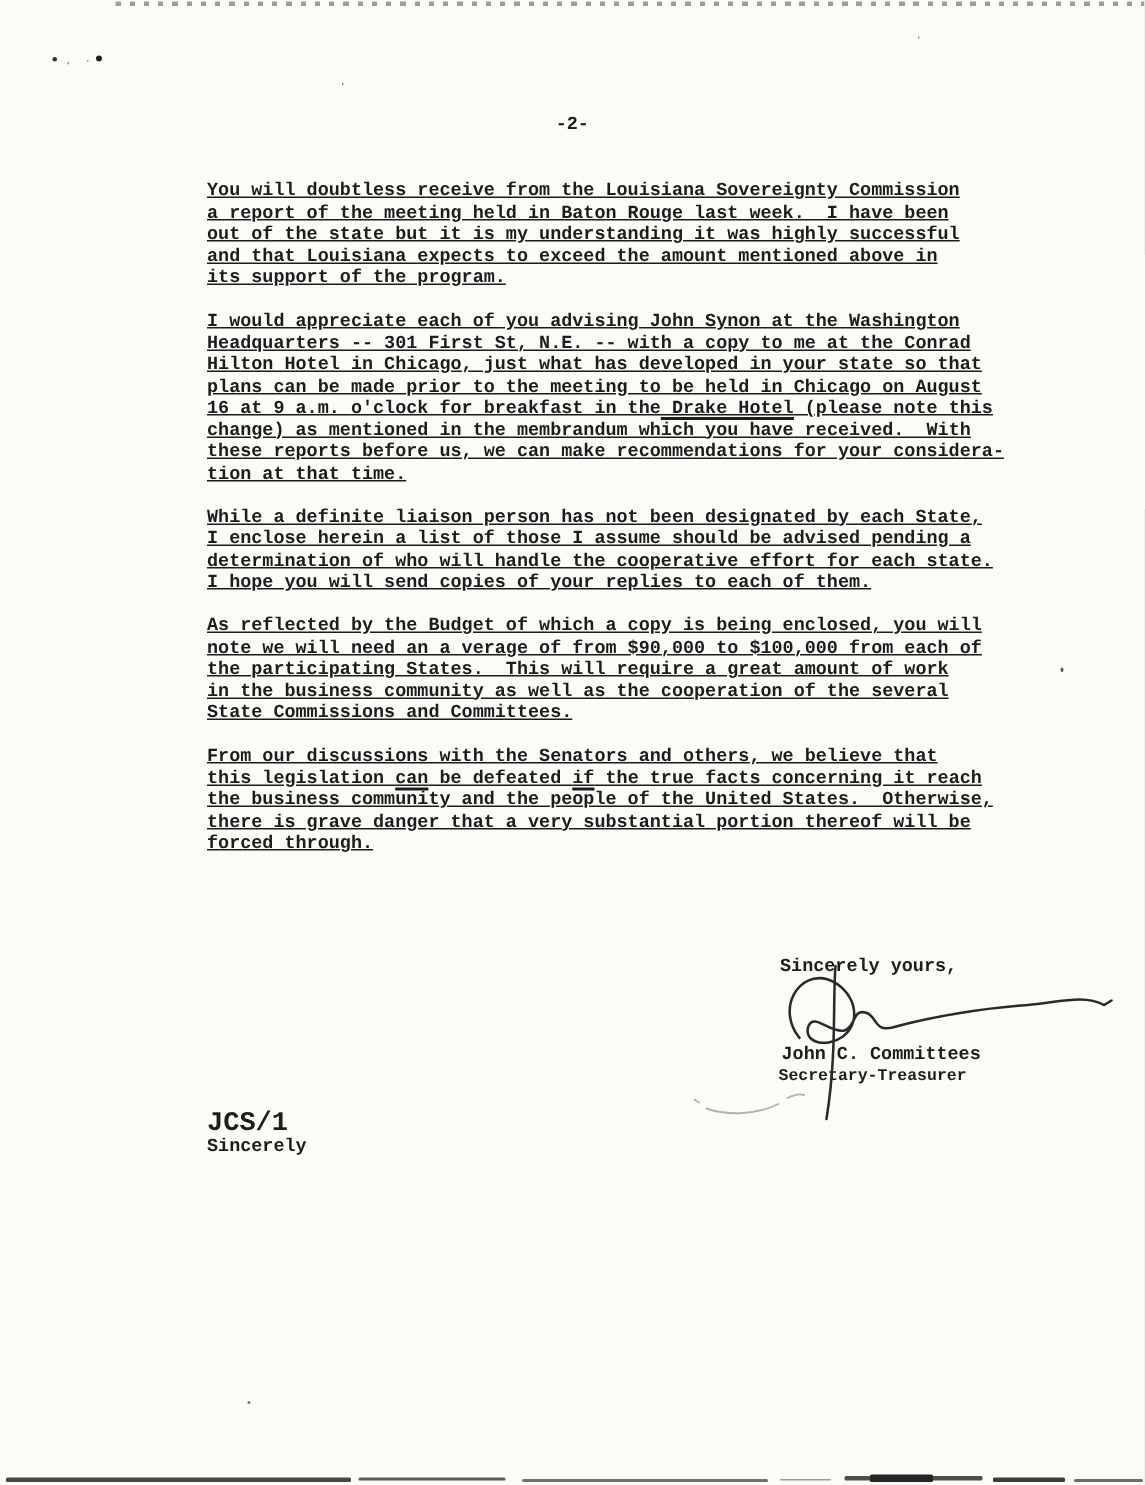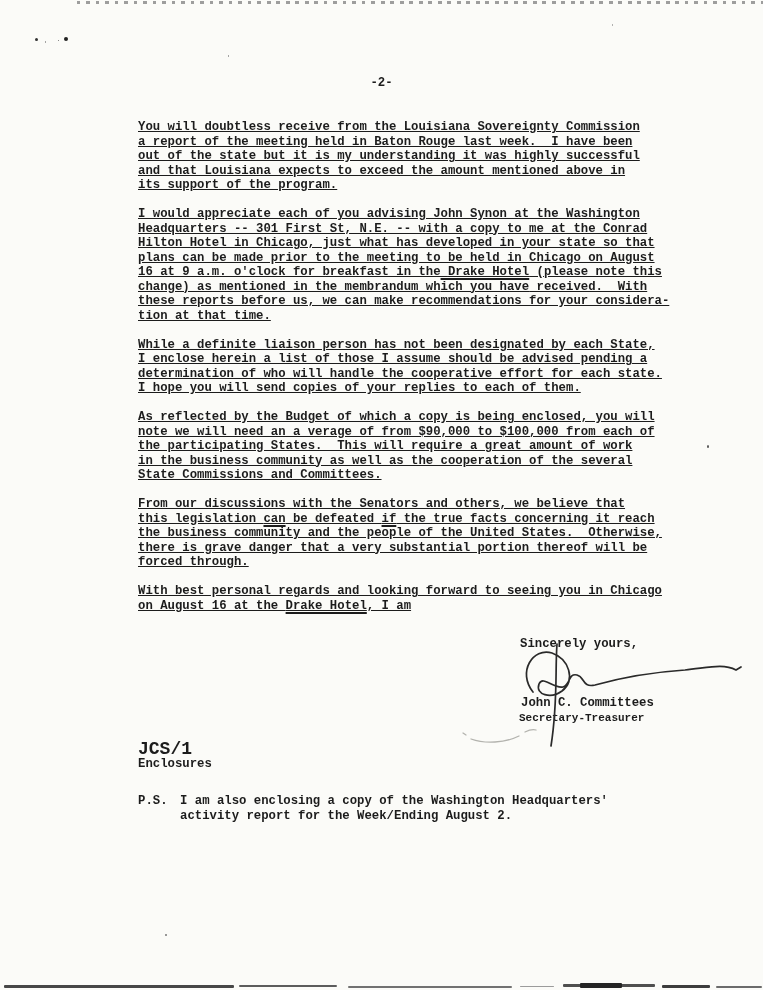--- a/index.html
+++ b/index.html
@@ -62,21 +62,20 @@
 
   <div class="pagenum">-2-</div>
 
   <div class="body">
     <div id="paras">
         <div class="para">You will doubtless receive from the Louisiana Sovereignty Commission<br>a report of the meeting held in Baton Rouge last week.  I have been<br>out of the state but it is my understanding it was highly successful<br>and that Louisiana expects to exceed the amount mentioned above in<br>its support of the program.</div>
         <div class="para">I would appreciate each of you advising John Synon at the Washington<br>Headquarters -- 301 First St, N.E. -- with a copy to me at the Conrad<br>Hilton Hotel in Chicago, just what has developed in your state so that<br>plans can be made prior to the meeting to be held in Chicago on August<br>16 at 9 a.m. o'clock for breakfast in the <u>Drake Hotel</u> (please note this<br>change) as mentioned in the membrandum wh<span class="ov">ich you have</span> received.  With<br>these reports before us, we can make recommendations for your considera-<br>tion at that time.</div>
         <div class="para">While a definite liaison person has not been designated by each State,<br>I enclose herein a list of those I assume should be advised pending a<br>determination of who will handle the cooperative effort for each state.<br>I hope you will send copies of your replies to each of them.</div>
         <div class="para">As reflected by the Budget of which a copy is being enclosed, you will<br>note we will need an a verage of from $90,000 to $100,000 from each of<br>the participating States.  This will require a great amount of work<br>in the business community as well as the cooperation of the several<br>State Commissions and Committees.</div>
         <div class="para">From our discussions with the Senators and others, we believe that<br>this legislation <u>can</u> be defeated <u>if</u> the true facts concerning it reach<br>the business community and the people of the United States.  Otherwise,<br>there is grave danger that a very substantial portion thereof will be<br>forced through.</div>
-        <div class="para">With best personal regards and looking forward to seeing you in Chicago<br>on August 16 at the <u>Drake Hotel</u>, I am</div>
       </div>
   </div>
 
   <div class="closing">Sincerely yours,</div>
 
   <svg class="signature" width="300" height="115" viewBox="0 0 300 115">
     <g fill="none" stroke="#2a2a2a" stroke-width="1.7" stroke-linecap="round">
       <path d="M 78 52 C 62 32, 78 7, 97 13 C 114 19, 121 40, 107 51
                C 96 59, 80 55, 84 44 C 88 35, 98 49, 108 47
                C 116 44, 113 33, 122 35 C 130 37, 127 48, 140 45
@@ -88,26 +87,22 @@
       <path d="M 16 99 C 30 104, 50 103, 64 96"></path>
       <path d="M 70 92 C 74 90, 78 89, 81 90"></path>
       <path d="M 8 93 L 11 95"></path>
     </g>
   </svg>
 
   <div class="sig-name">John C. Committees</div>
   <div class="sig-title">Secretary-Treasurer</div>
 
   <div class="ref">JCS/1</div>
-  <div class="encl">Enclosures</div>
+  <div class="encl">Sincerely</div>
 
-  <div class="ps">
-    <span class="ps-label">P.S.</span>
-    <div class="ps-lines" id="pslines">I am also enclosing a copy of the Washington Headquarters'<br>activity report for the Week/Ending August 2.</div>
-  </div>
 
   <div class="bottomband">
     <span style="left:4px;top:3px;width:230px;height:3px;background:#474747;"></span>
     <span style="left:239px;top:3px;width:98px;height:2px;background:#5c5c5c;"></span>
     <span style="left:348px;top:4px;width:164px;height:2px;background:#717171;"></span>
     <span style="left:520px;top:4px;width:34px;height:1px;background:#9b9b9b;"></span>
     <span style="left:563px;top:2px;width:92px;height:3px;background:#4f4f4f;"></span>
     <span style="left:580px;top:1px;width:42px;height:5px;background:#242424;"></span>
     <span style="left:662px;top:3px;width:48px;height:3px;background:#3c3c3c;"></span>
     <span style="left:716px;top:4px;width:46px;height:2px;background:#6b6b6b;"></span>

